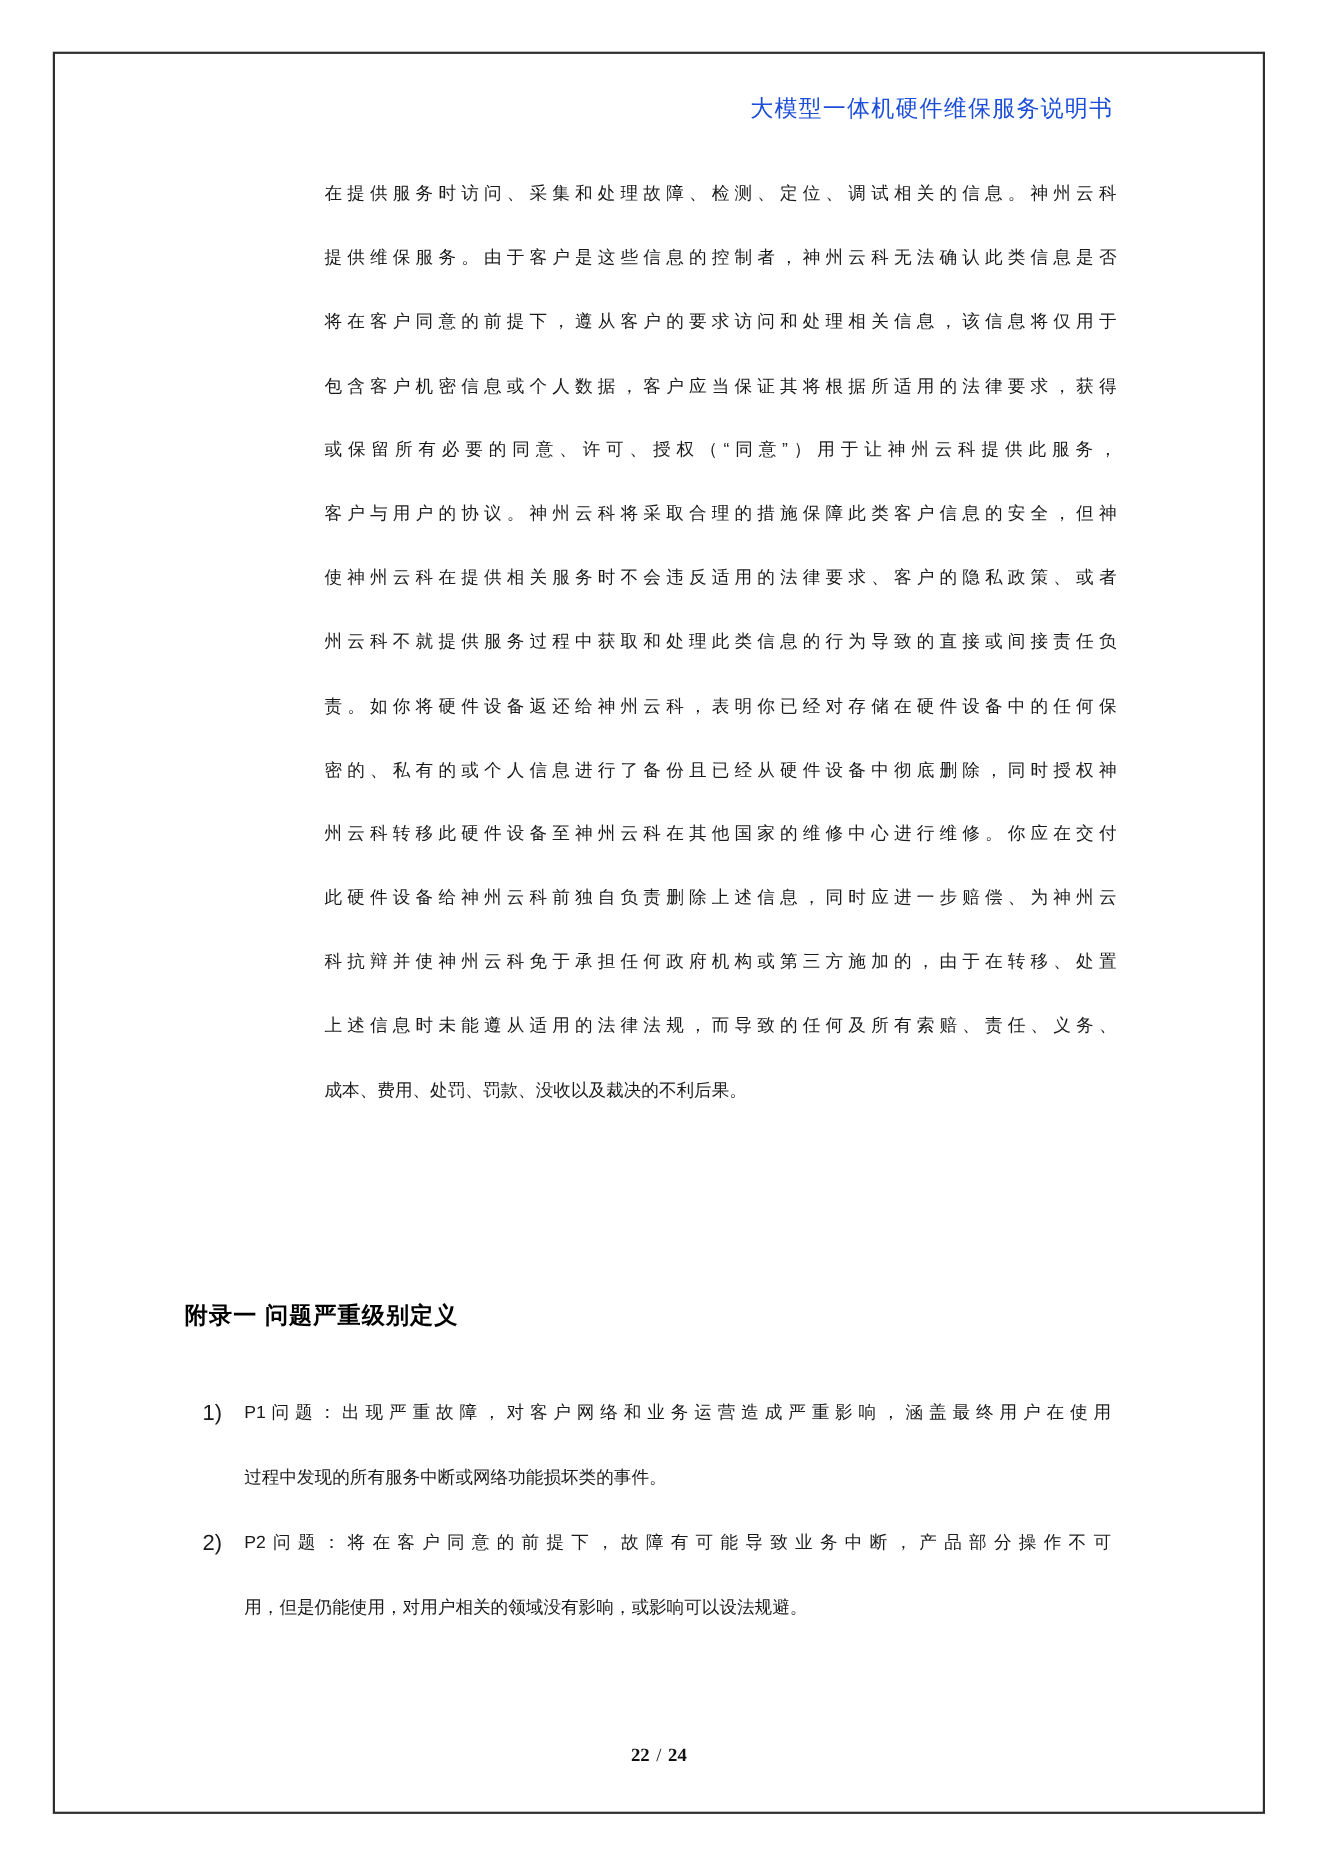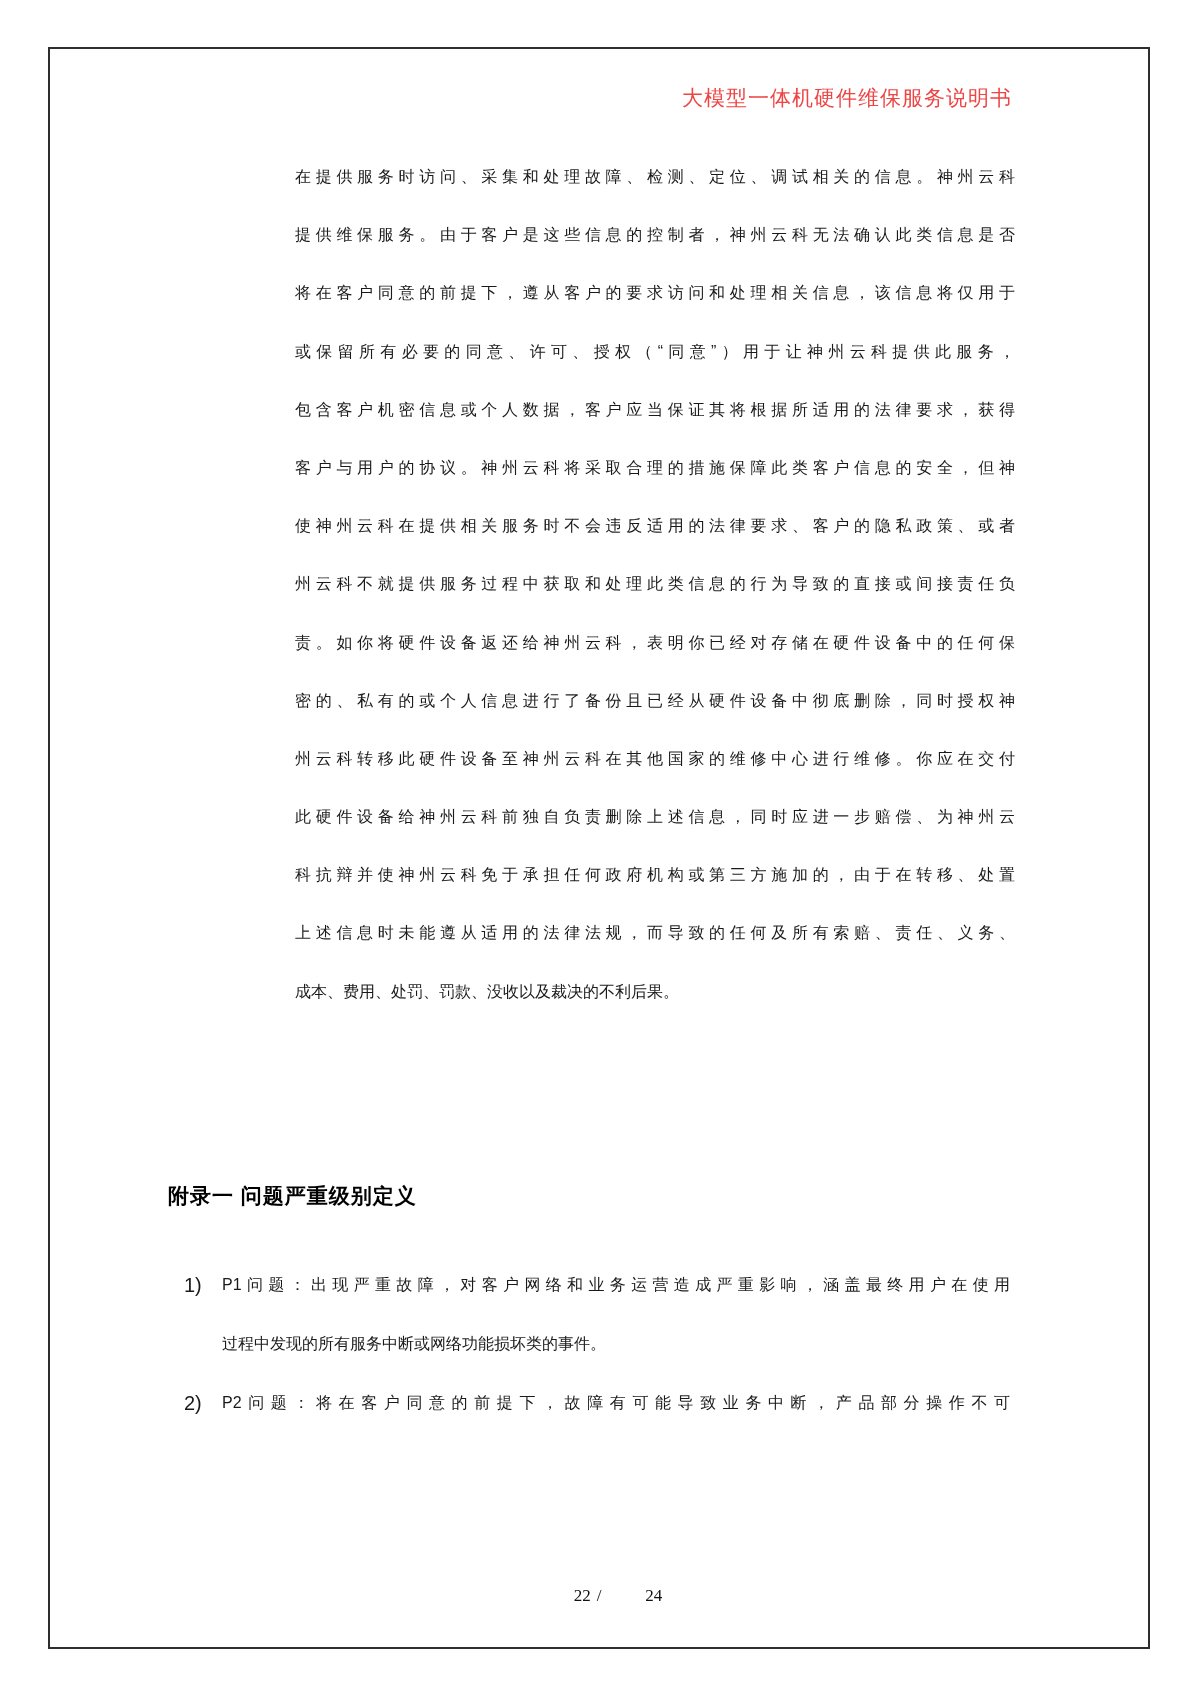--- a/index.html
+++ b/index.html
@@ -20,21 +20,21 @@
     border: 2px solid #2e2e2e;
   }
   .header-title {
     position: absolute;
     top: 84px;
     left: 300px;
     width: 712px;
     text-align: right;
     font-family: "Liberation Serif", serif;
     font-size: 21px;
-    color: #ef4444;
+    color: #1d4ed8;
     letter-spacing: 1px;
     white-space: nowrap;
   }
   .body-paragraph {
     position: absolute;
     left: 295px; top: 148px;
     width: 720px;
     font-size: 16px;
   }
   .pline {
@@ -81,38 +81,38 @@
   }
   .footer {
     position: absolute;
     left: 48px; top: 1586px;
     width: 1102px;
     text-align: center;
     font-family: "Liberation Serif", serif;
     font-size: 17px;
     color: #111111;
   }
-  .footer .num { font-weight: normal; margin-left: 38px; }
+  .footer .num { font-weight: bold; }
   .footer .sep { font-weight: normal; padding: 0 6px; }
 </style>
 </head>
 <body>
 
 <div class="page">
 
   <div class="page-border"></div>
 
   <div class="header-title">大模型一体机硬件维保服务说明书</div>
 
   <div class="body-paragraph">
     <div class="pline just">在提供服务时访问、采集和处理故障、检测、定位、调试相关的信息。神州云科</div>
     <div class="pline just">提供维保服务。由于客户是这些信息的控制者，神州云科无法确认此类信息是否</div>
     <div class="pline just">将在客户同意的前提下，遵从客户的要求访问和处理相关信息，该信息将仅用于</div>
+    <div class="pline just">包含客户机密信息或个人数据，客户应当保证其将根据所适用的法律要求，获得</div>
     <div class="pline just">或保留所有必要的同意、许可、授权（“同意”）用于让神州云科提供此服务，</div>
-    <div class="pline just">包含客户机密信息或个人数据，客户应当保证其将根据所适用的法律要求，获得</div>
     <div class="pline just">客户与用户的协议。神州云科将采取合理的措施保障此类客户信息的安全，但神</div>
     <div class="pline just">使神州云科在提供相关服务时不会违反适用的法律要求、客户的隐私政策、或者</div>
     <div class="pline just">州云科不就提供服务过程中获取和处理此类信息的行为导致的直接或间接责任负</div>
     <div class="pline just">责。如你将硬件设备返还给神州云科，表明你已经对存储在硬件设备中的任何保</div>
     <div class="pline just">密的、私有的或个人信息进行了备份且已经从硬件设备中彻底删除，同时授权神</div>
     <div class="pline just">州云科转移此硬件设备至神州云科在其他国家的维修中心进行维修。你应在交付</div>
     <div class="pline just">此硬件设备给神州云科前独自负责删除上述信息，同时应进一步赔偿、为神州云</div>
     <div class="pline just">科抗辩并使神州云科免于承担任何政府机构或第三方施加的，由于在转移、处置</div>
     <div class="pline just">上述信息时未能遵从适用的法律法规，而导致的任何及所有索赔、责任、义务、</div>
     <div class="pline">成本、费用、处罚、罚款、没收以及裁决的不利后果。</div>
@@ -122,19 +122,20 @@
 
   <div class="list-number list-number-1">1)</div>
   <div class="list-item list-item-1">
     <div class="iline just">P1问题：出现严重故障，对客户网络和业务运营造成严重影响，涵盖最终用户在使用</div>
     <div class="iline">过程中发现的所有服务中断或网络功能损坏类的事件。</div>
   </div>
 
   <div class="list-number list-number-2">2)</div>
   <div class="list-item list-item-2">
     <div class="iline just">P2问题：将在客户同意的前提下，故障有可能导致业务中断，产品部分操作不可</div>
+    <div class="iline">用，但是仍能使用，对用户相关的领域没有影响，或影响可以设法规避。</div>
   </div>
 
   <div class="footer">
     <span class="num">22</span><span class="sep">/</span><span class="num">24</span>
   </div>
 
 </div>
 
 </body></html>

